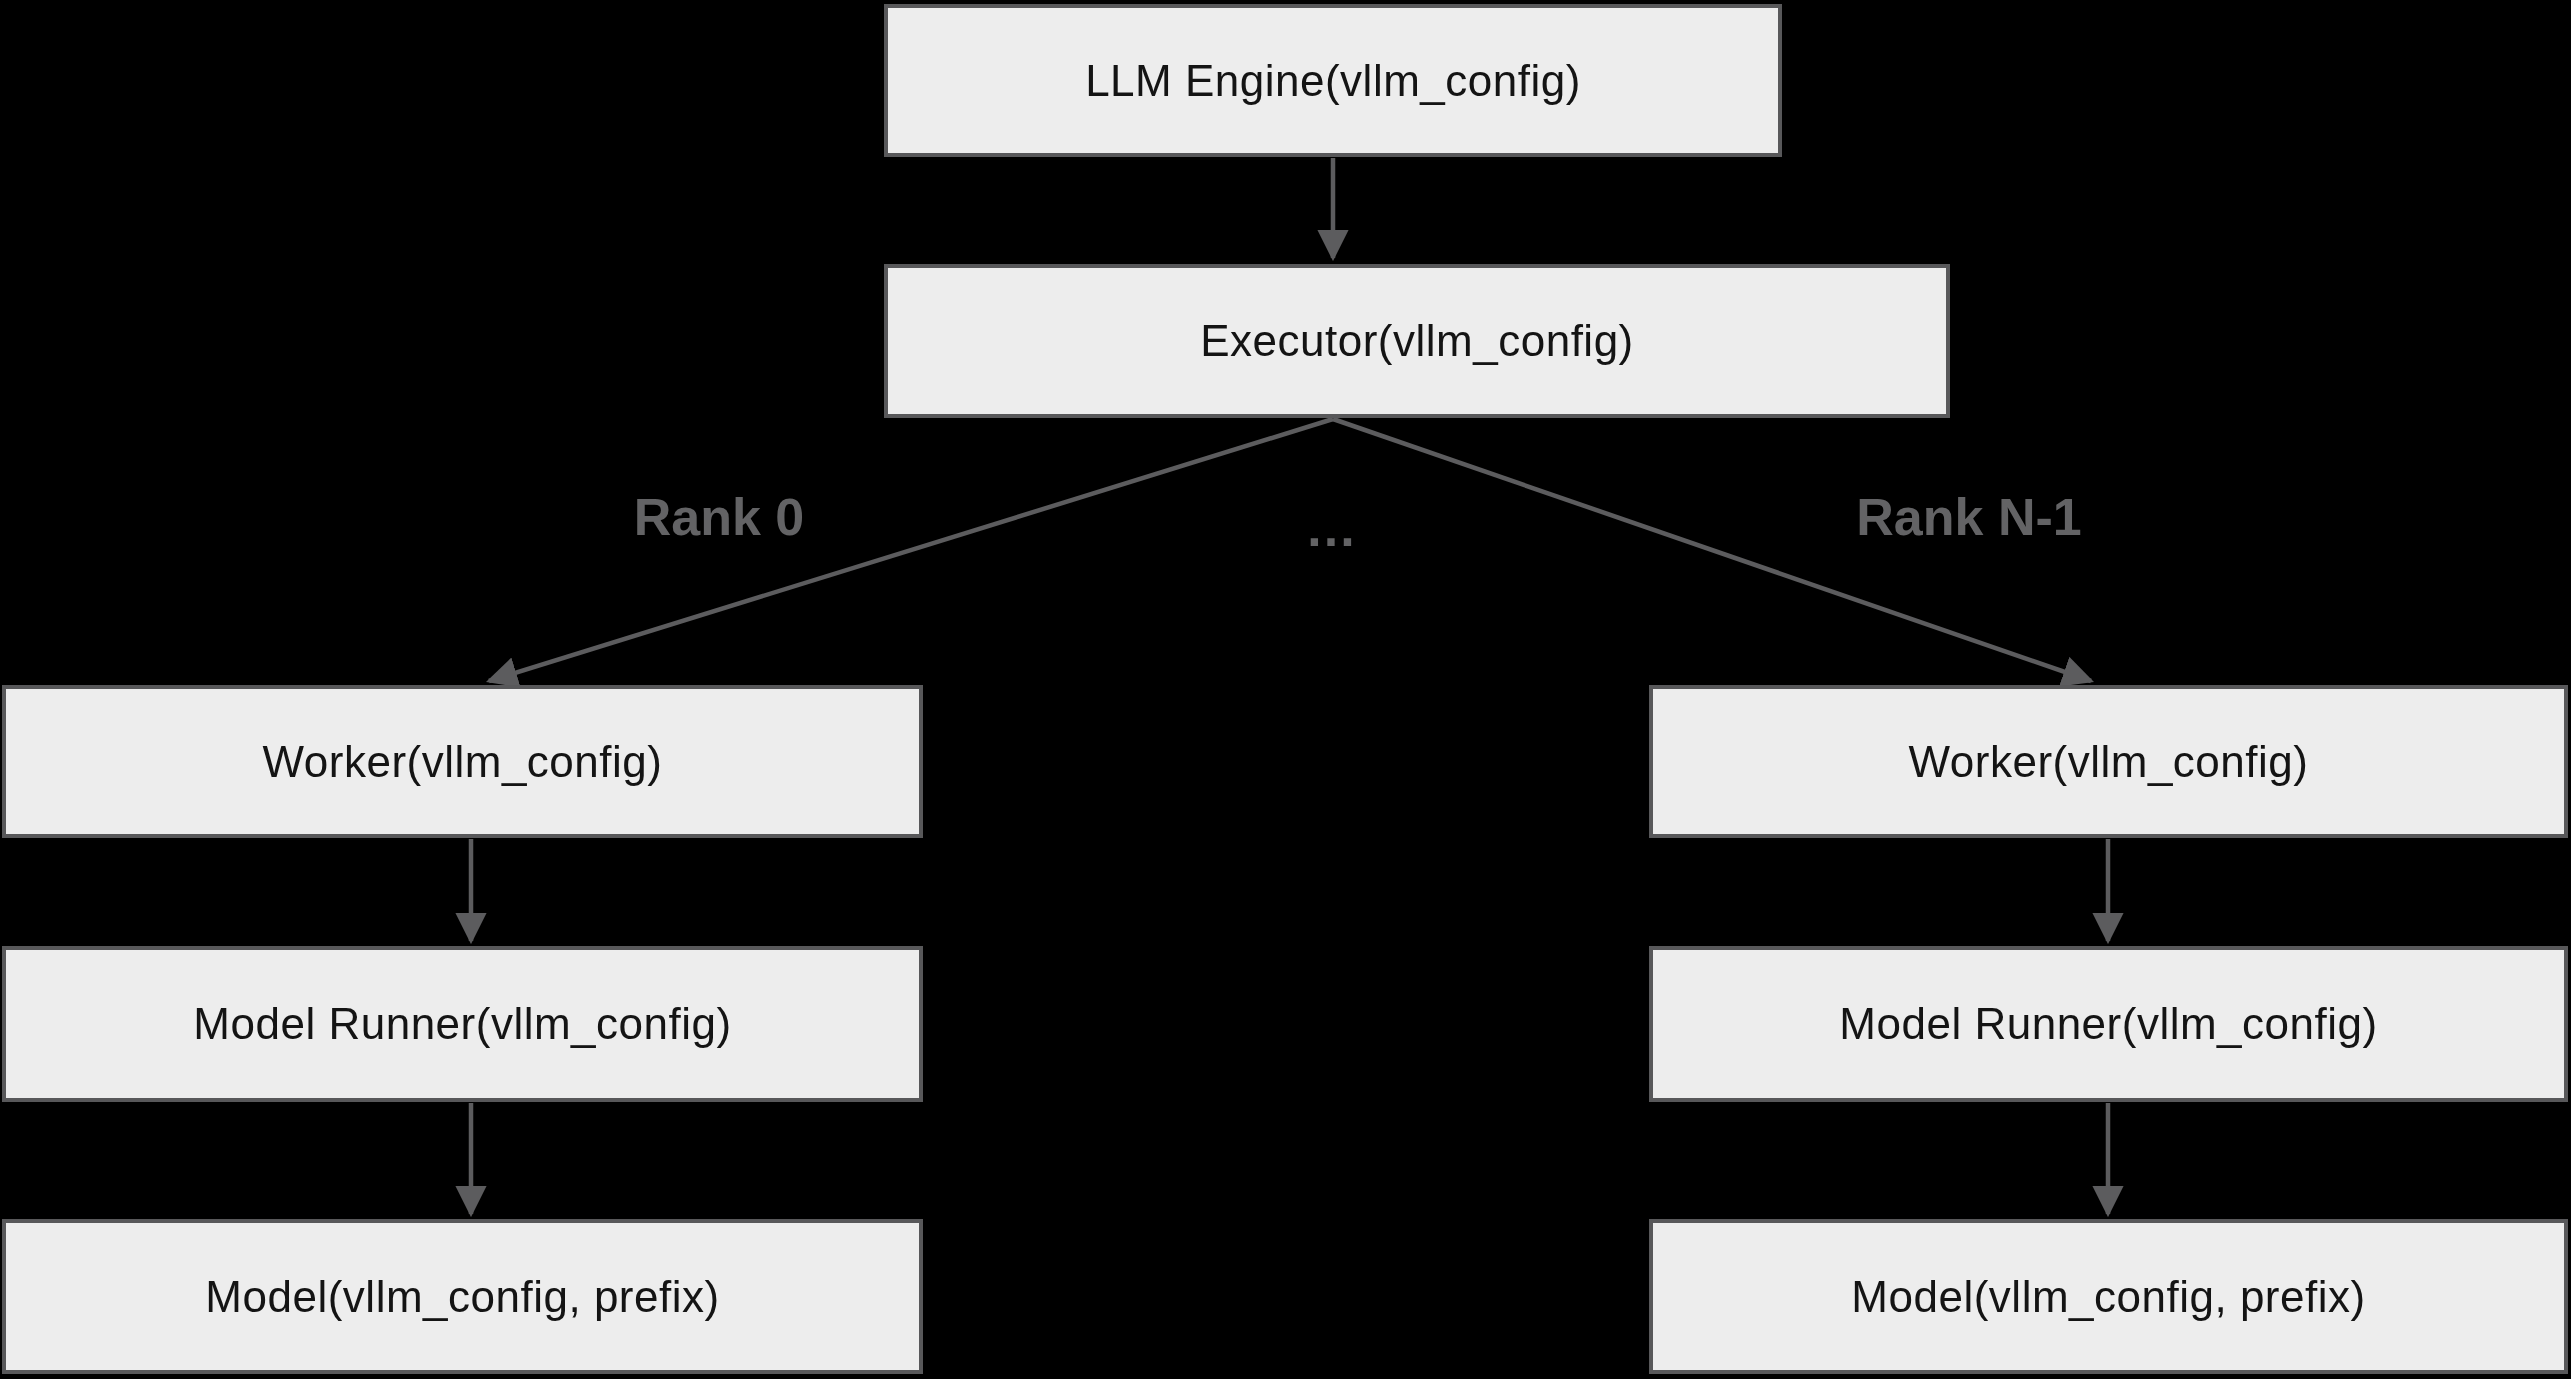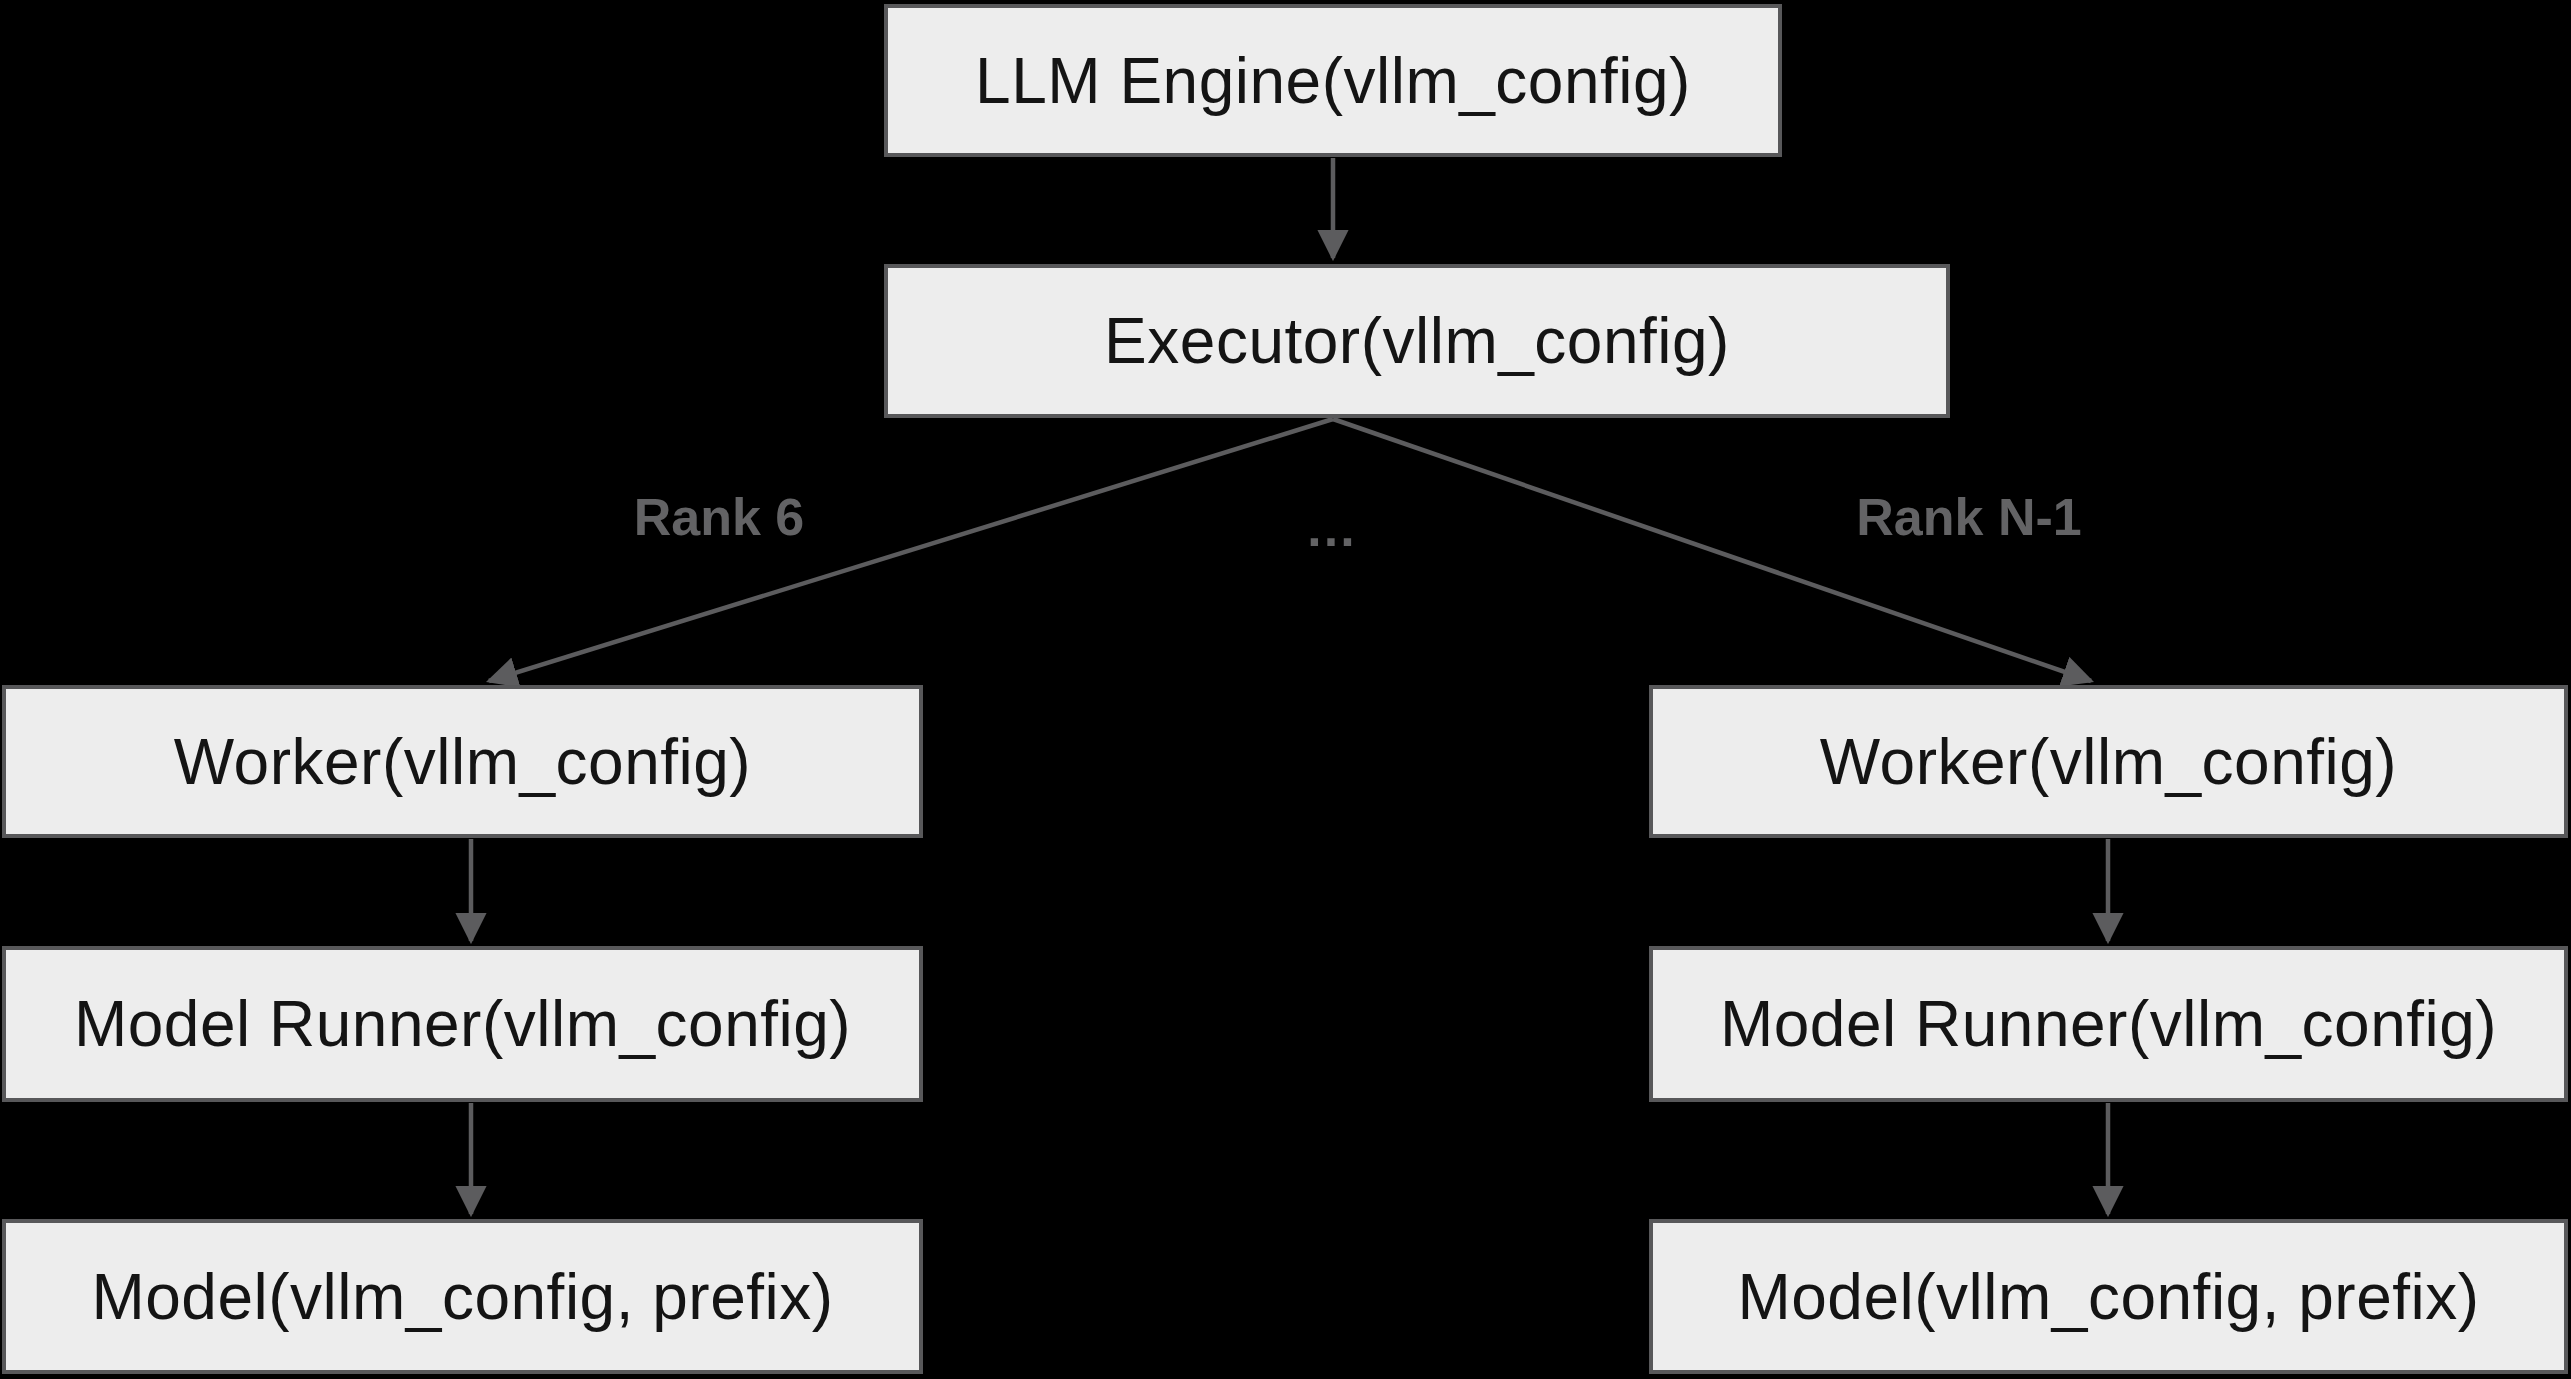--- a/index.html
+++ b/index.html
@@ -36,21 +36,21 @@
   .node{
     position:absolute;
     background:var(--box-fill);
     border:4px solid var(--box-border);
     display:flex;
     align-items:center;
     justify-content:center;
   }
   .node span{
     color:var(--box-text);
-    font-size:64px;
+    font-size:44px;
     font-weight:500;
     letter-spacing:0.5px;
     white-space:nowrap;
   }
   .edge-label{
     position:absolute;
     transform:translate(-50%,-50%);
     color:var(--label);
     font-size:52px;
     font-weight:600;
@@ -78,21 +78,21 @@
   </svg>
 
   <div class="node" style="left:884px;top:4px;width:898px;height:153px">
     <span>LLM Engine(vllm_config)</span>
   </div>
 
   <div class="node" style="left:884px;top:264px;width:1066px;height:154px">
     <span>Executor(vllm_config)</span>
   </div>
 
-  <div class="edge-label" style="left:719px;top:517px">Rank 6</div>
+  <div class="edge-label" style="left:719px;top:517px">Rank 0</div>
 
   <div class="edge-label" style="left:1331px;top:528px">…</div>
 
   <div class="edge-label" style="left:1969px;top:517px">Rank N-1</div>
 
   <div class="node" style="left:2px;top:685px;width:921px;height:153px">
     <span>Worker(vllm_config)</span>
   </div>
 
   <div class="node" style="left:2px;top:946px;width:921px;height:156px">

